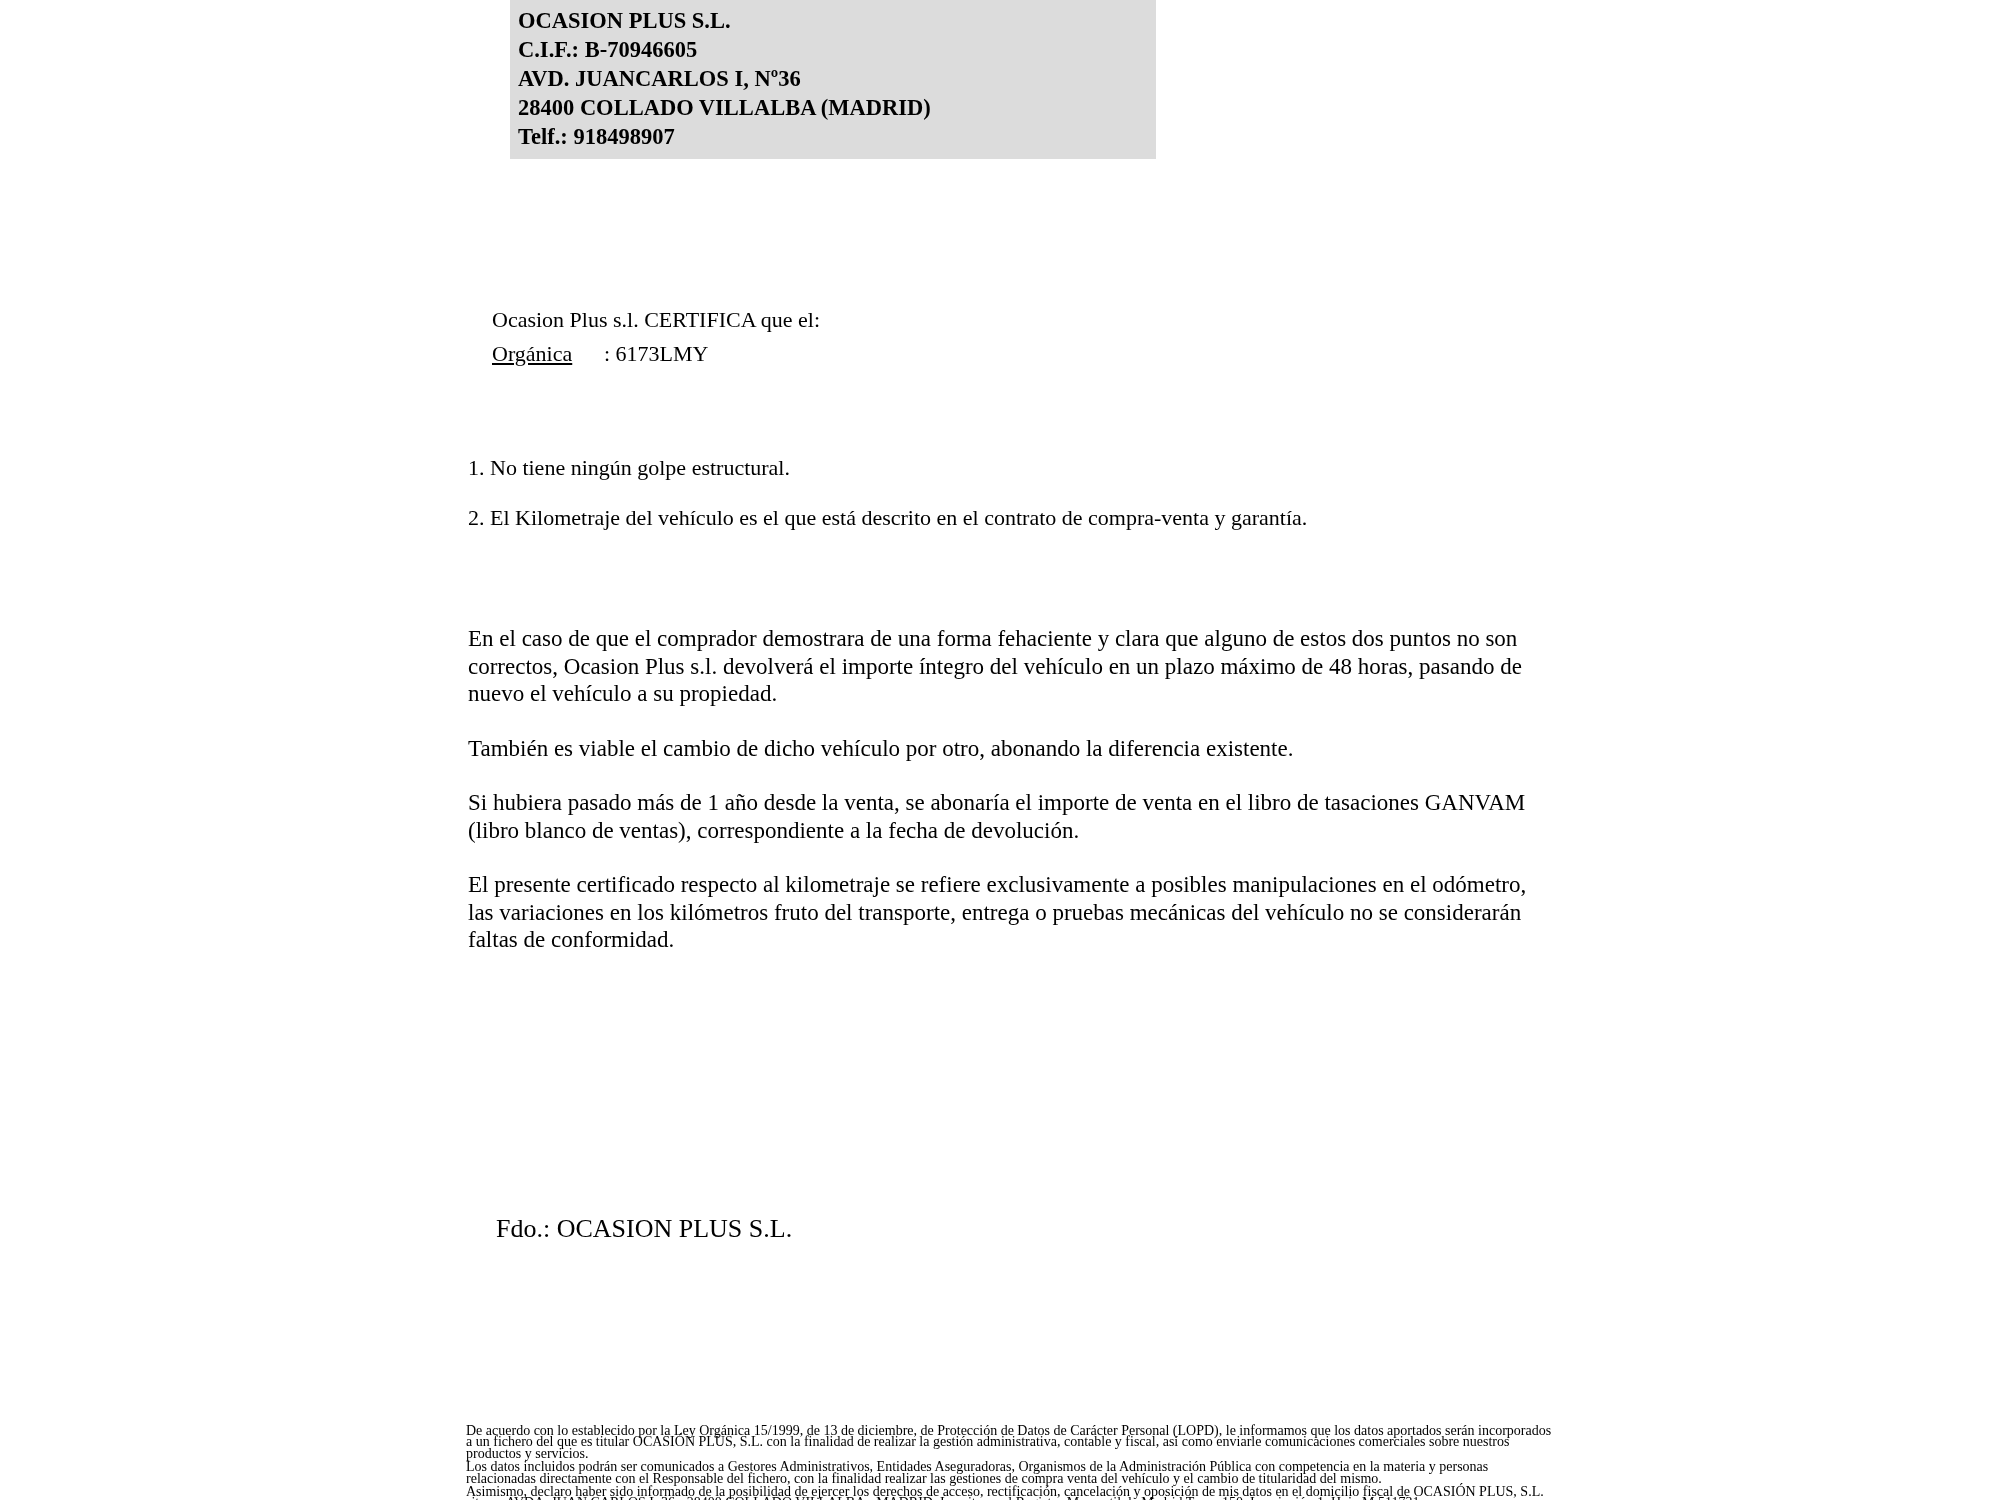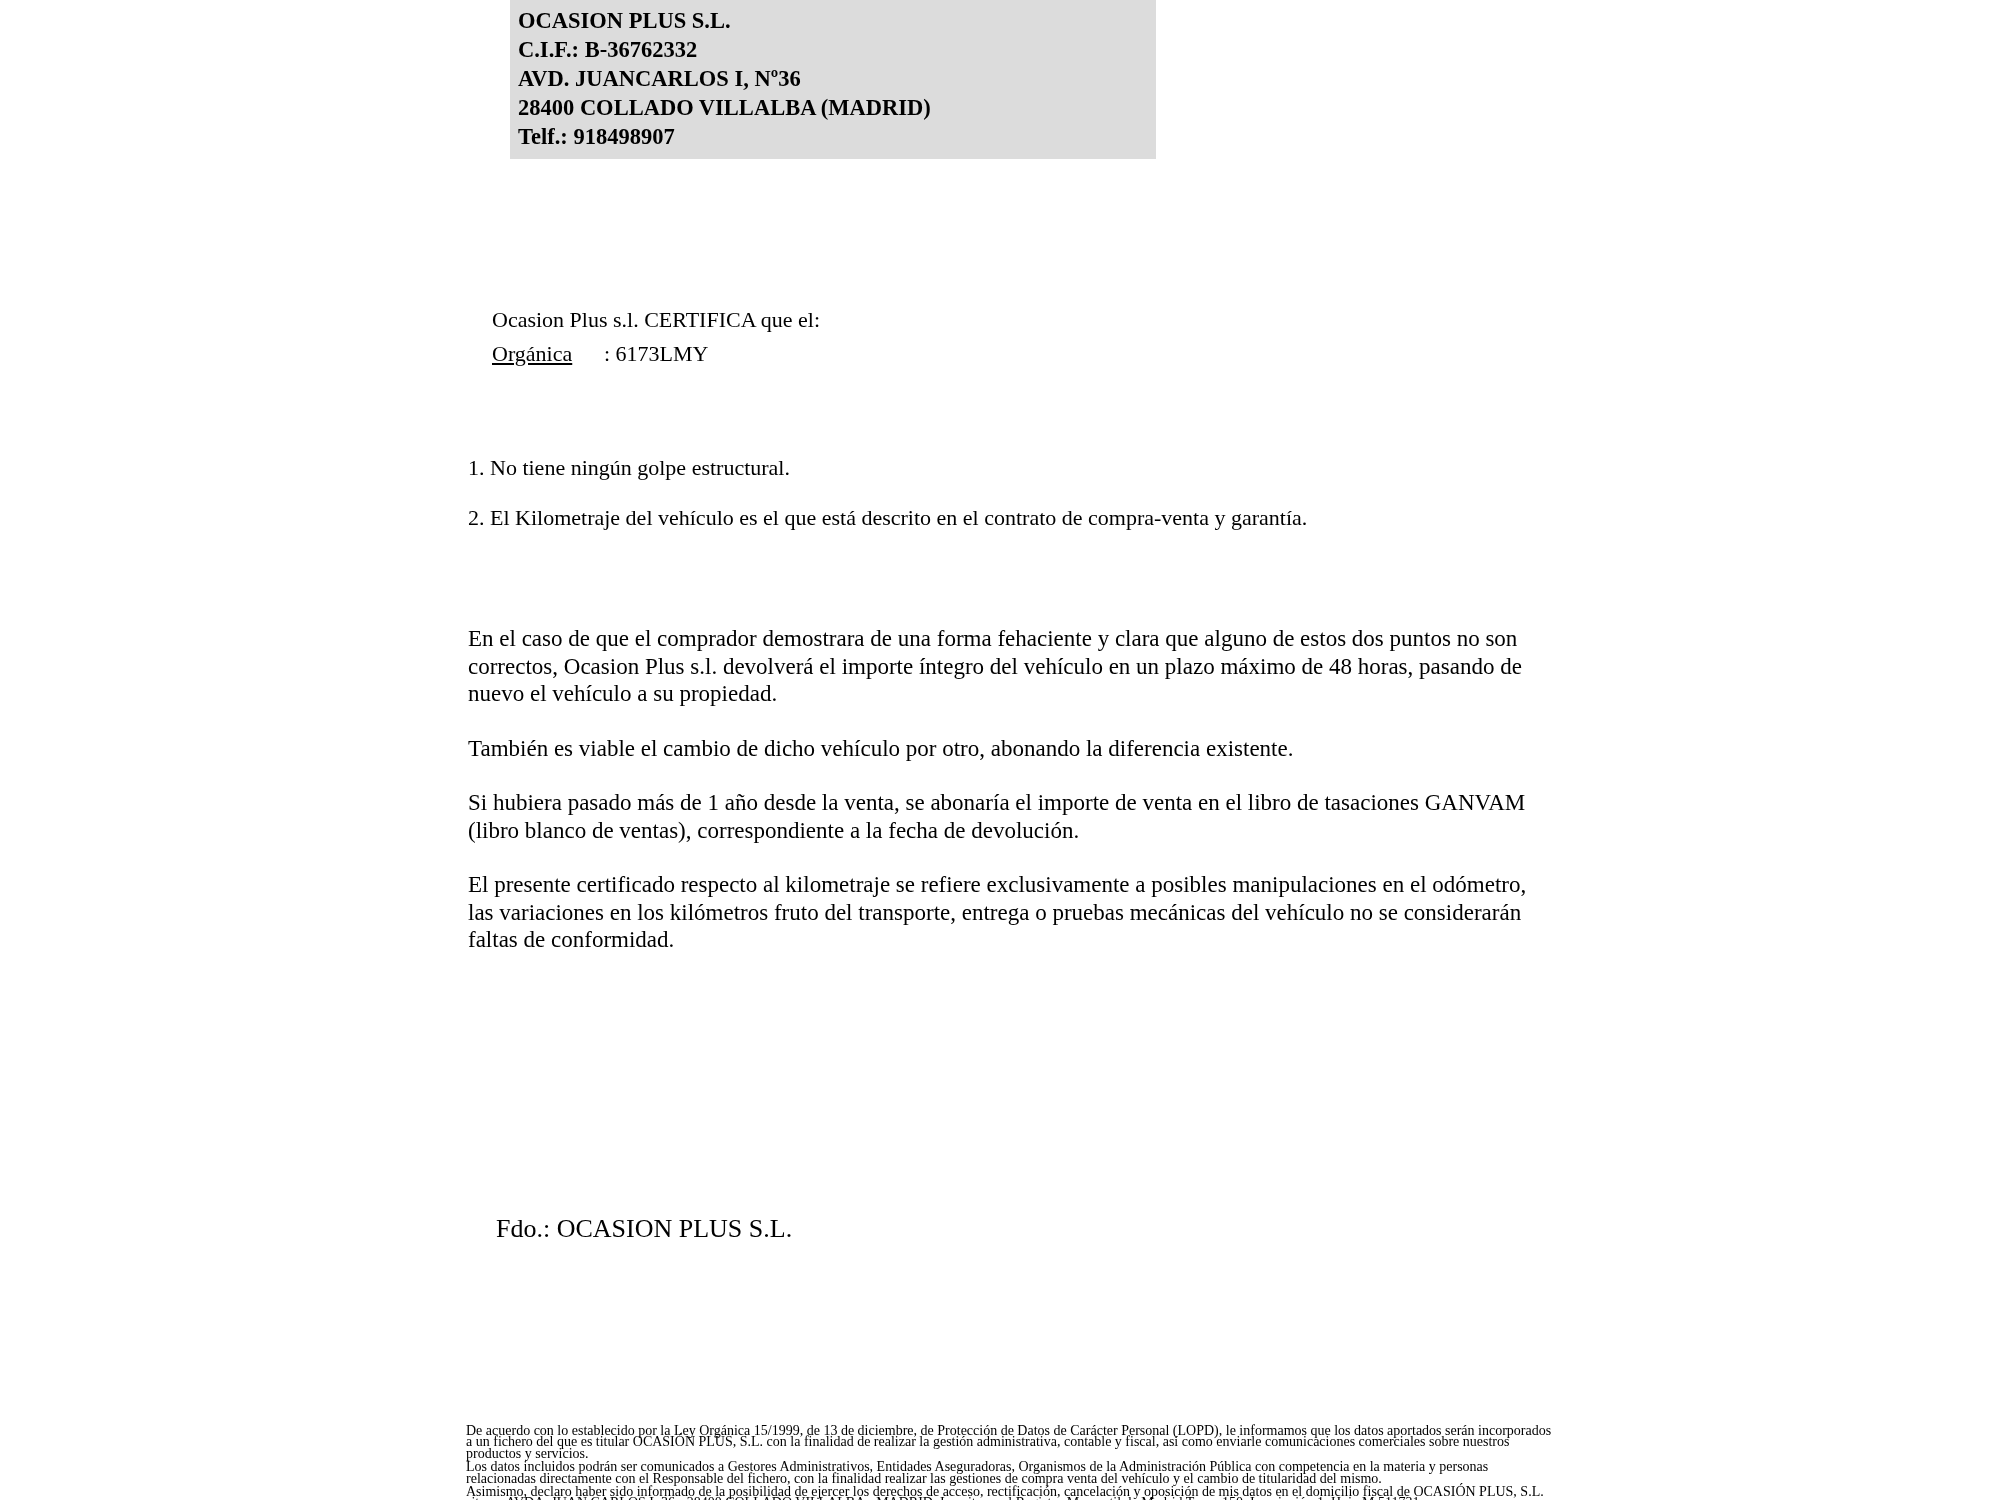--- a/index.html
+++ b/index.html
@@ -120,21 +120,21 @@
     margin: 0 0 2px 0;
   }
 </style>
 </head>
 <body>
 
 <div class="page">
 
   <div class="letterhead">
     <div class="letterhead-line">OCASION PLUS S.L.</div>
-    <div class="letterhead-line">C.I.F.: B-36762332</div>
+    <div class="letterhead-line">C.I.F.: B-70946605</div>
     <div class="letterhead-line">AVD. JUANCARLOS I, Nº36</div>
     <div class="letterhead-line">28400 COLLADO VILLALBA (MADRID)</div>
     <div class="letterhead-line">Telf.: 918498907</div>
   </div>
 
 
   <div class="certifies">
     <div class="cert-row">Ocasion Plus s.l. CERTIFICA que el:</div>
     <div class="cert-row">
       <span class="cert-label">Orgánica</span><span>: 6173LMY</span>

